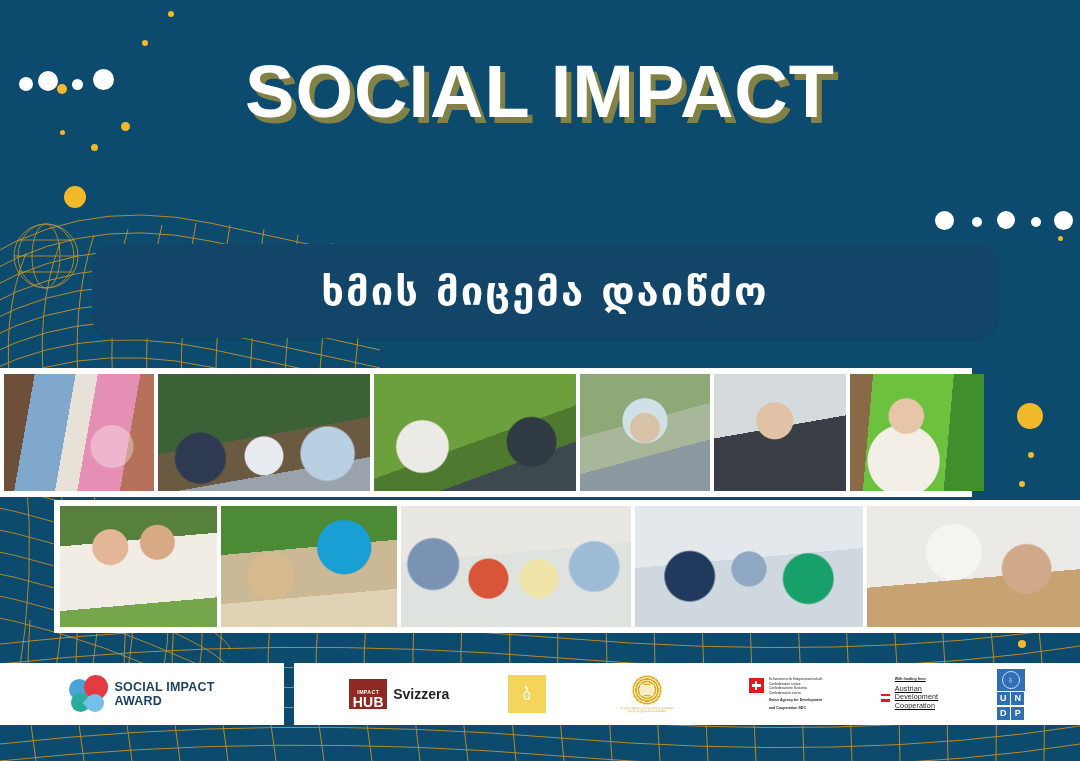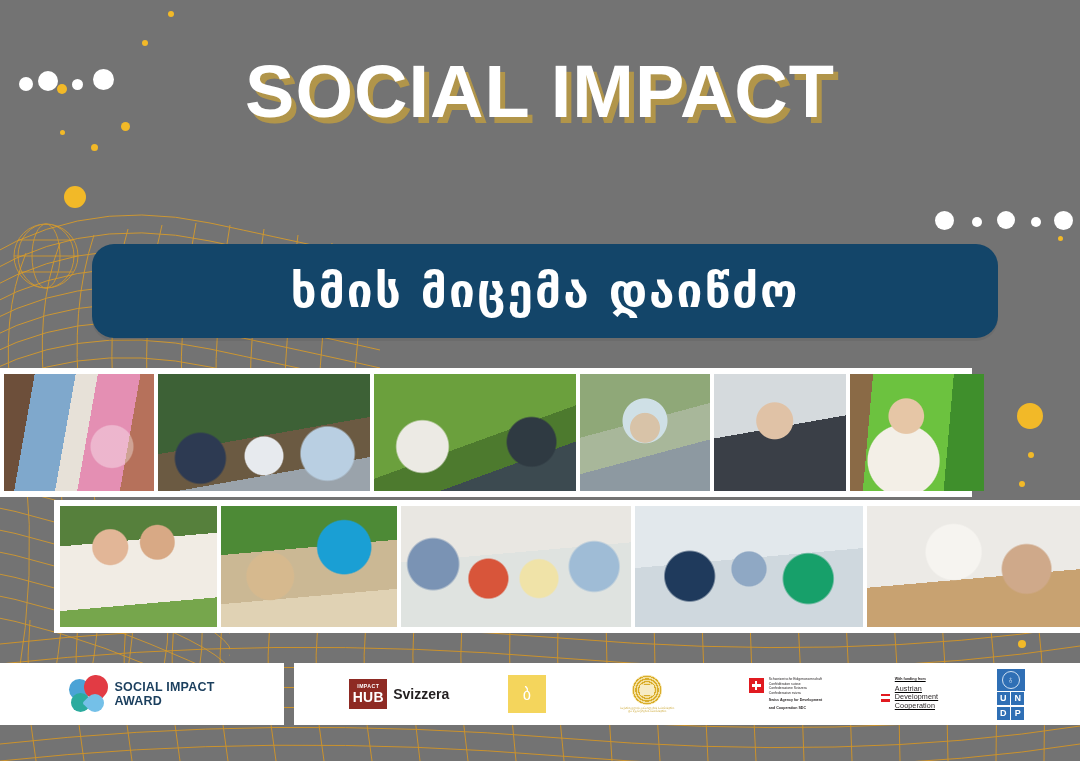--- a/index.html
+++ b/index.html
@@ -3,21 +3,21 @@
 <meta charset="utf-8">
 <style>
   html,body{margin:0;padding:0;}
   body{
     width:1080px;height:761px;overflow:hidden;
     font-family:"Liberation Sans", sans-serif;
     background:#f8d449;
   }
   #poster{
     position:relative;width:1080px;height:761px;overflow:hidden;
-    background:#737373;
+    background:#0c4a6e;
   }
 
   
   .bg-layer{position:absolute;inset:0;pointer-events:none;}
   .mesh{position:absolute;opacity:.9;}
 
   .dot{position:absolute;border-radius:50%;}
   .dot.white{background:#ffffff;}
   .dot.orange{background:#f2b928;}
 
@@ -38,21 +38,21 @@
   .headline .l2{display:block;}
 
   
   .banner{
     position:absolute;left:92px;top:244px;width:906px;height:94px;
     background:#134569;border-radius:22px;
     display:flex;align-items:center;justify-content:center;
     box-shadow:0 3px 0 rgba(0,0,0,.06);
   }
   .banner-text{
-    color:#ffffff;font-size:46px;font-weight:bold;letter-spacing:2px;
+    color:#ffffff;font-size:40px;font-weight:bold;letter-spacing:2px;
     font-family:"DejaVu Sans","Liberation Sans",sans-serif;
     white-space:nowrap;
   }
 
   
   .strip{position:absolute;background:#ffffff;}
   .strip1{left:0;top:368px;width:972px;height:129px;}
   .strip2{left:54px;top:500px;width:1026px;height:133px;}
 
   .photos{position:absolute;display:flex;gap:4px;}
@@ -77,21 +77,21 @@
   .petal{position:absolute;width:21px;height:21px;border-radius:50% 50% 50% 10%;}
   .p-blue{background:#4aa3d6;left:0;top:4px;transform:rotate(-45deg);}
   .p-red{background:#e23b44;left:15px;top:0px;width:24px;height:24px;transform:rotate(40deg);border-radius:50% 50% 10% 50%;}
   .p-teal{background:#2bab9e;left:2px;top:18px;width:19px;height:19px;transform:rotate(45deg);border-radius:50% 10% 50% 50%;}
   .p-lblue{background:#74c0e8;left:17px;top:19px;width:18px;height:18px;transform:rotate(-45deg);border-radius:10% 50% 50% 50%;}
   .sia-text{color:#1b3f5e;font-weight:bold;font-size:12.5px;line-height:1.12;letter-spacing:.2px;}
 
   
   .ihub{display:flex;align-items:center;gap:6px;}
   .ihub-box{background:#8e2a23;color:#fff;width:38px;height:30px;
-    display:flex;flex-direction:column;align-items:center;justify-content:center;line-height:1;}
+    display:flex;flex-direction:column;align-items:center;justify-content:flex-end;line-height:1;}
   .ihub-small{font-size:5.2px;font-weight:bold;letter-spacing:.4px;}
   .ihub-big{font-size:14px;font-weight:bold;letter-spacing:.3px;}
   .ihub-city{color:#231f20;font-weight:bold;font-size:14px;}
 
   
   .goldsq{width:38px;height:38px;background:#f4d354;
     display:flex;align-items:center;justify-content:center;
     color:#ffffff;font-size:16px;font-family:"DejaVu Sans",sans-serif;opacity:.95;}
 
   

